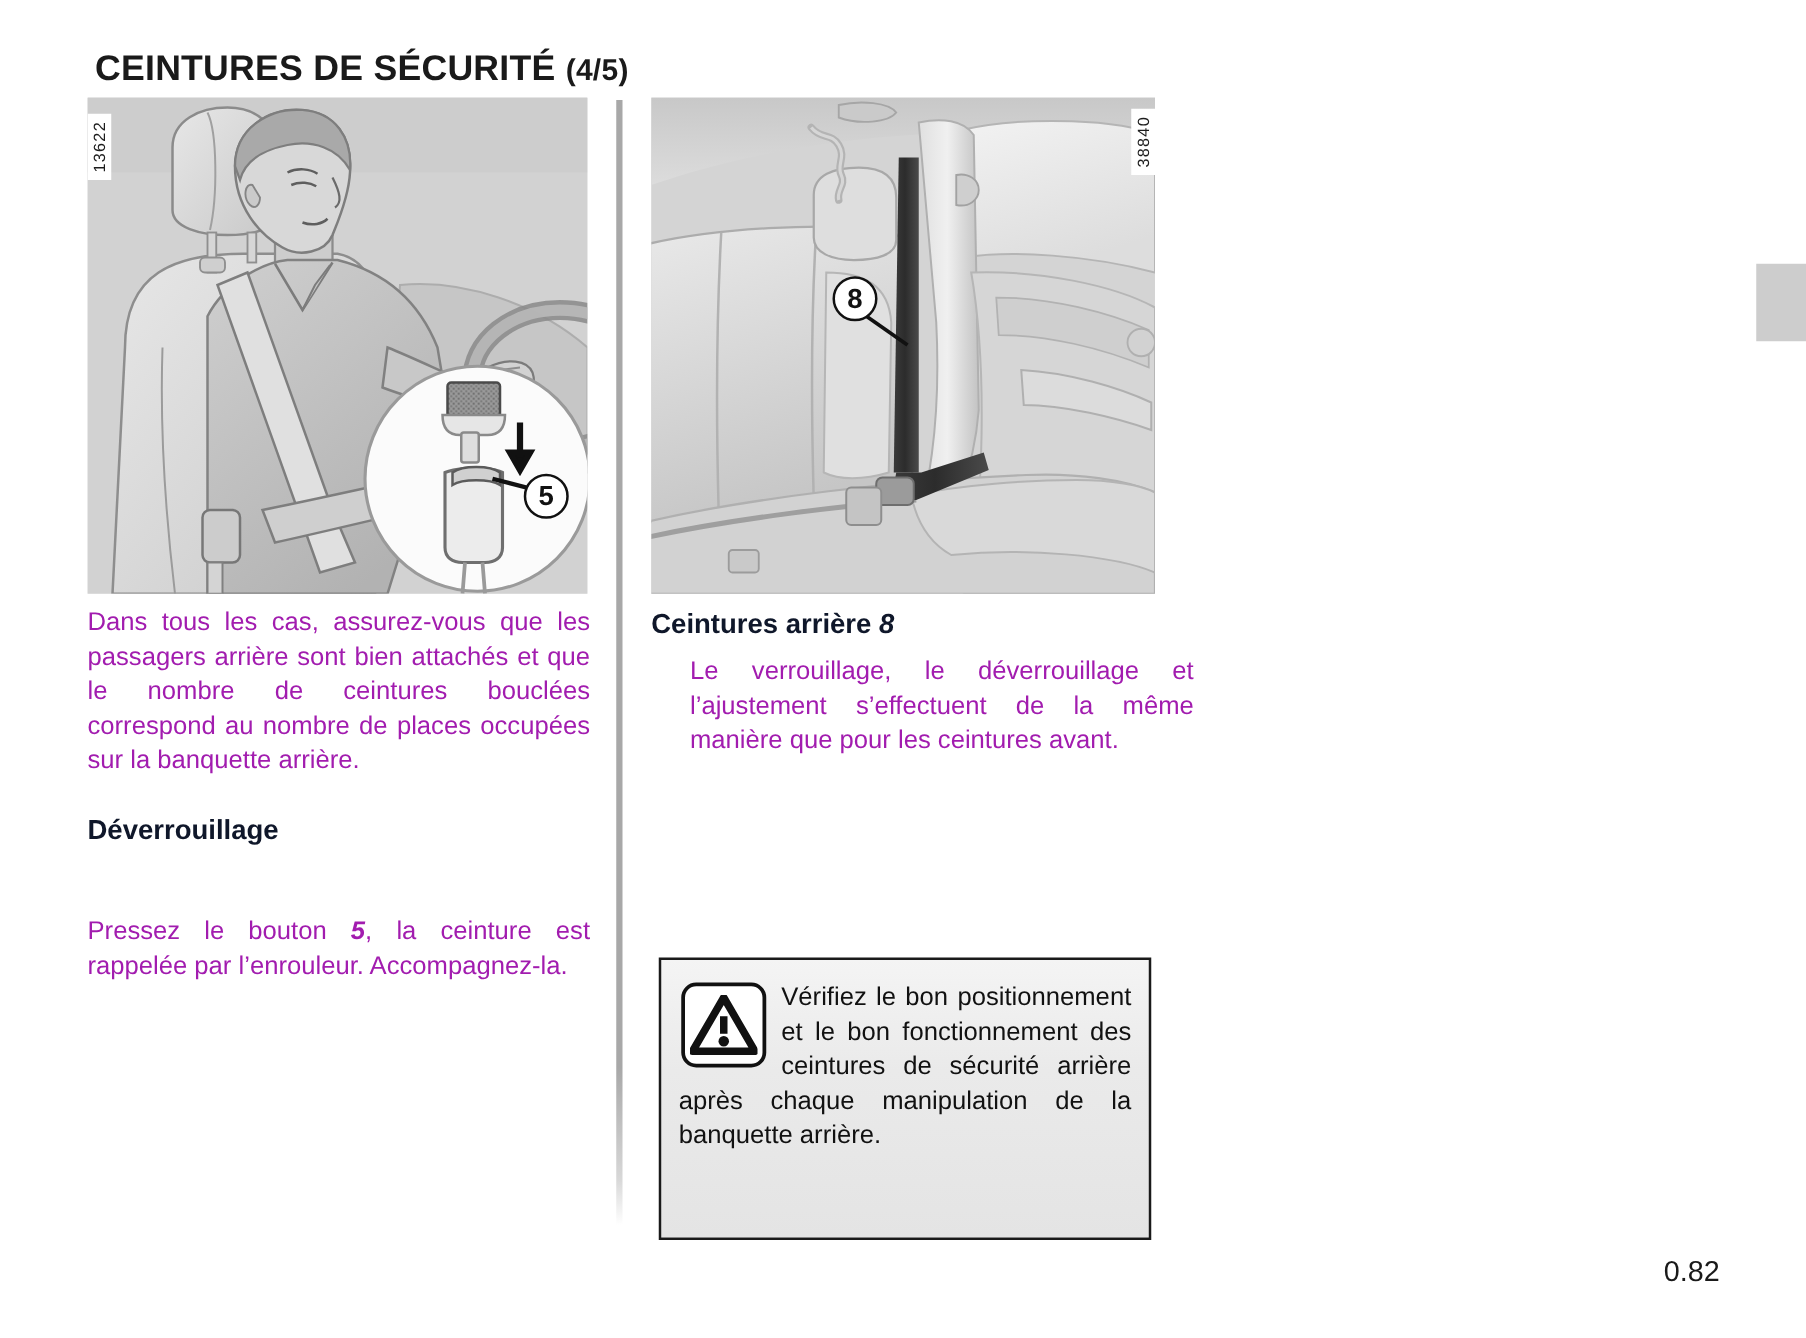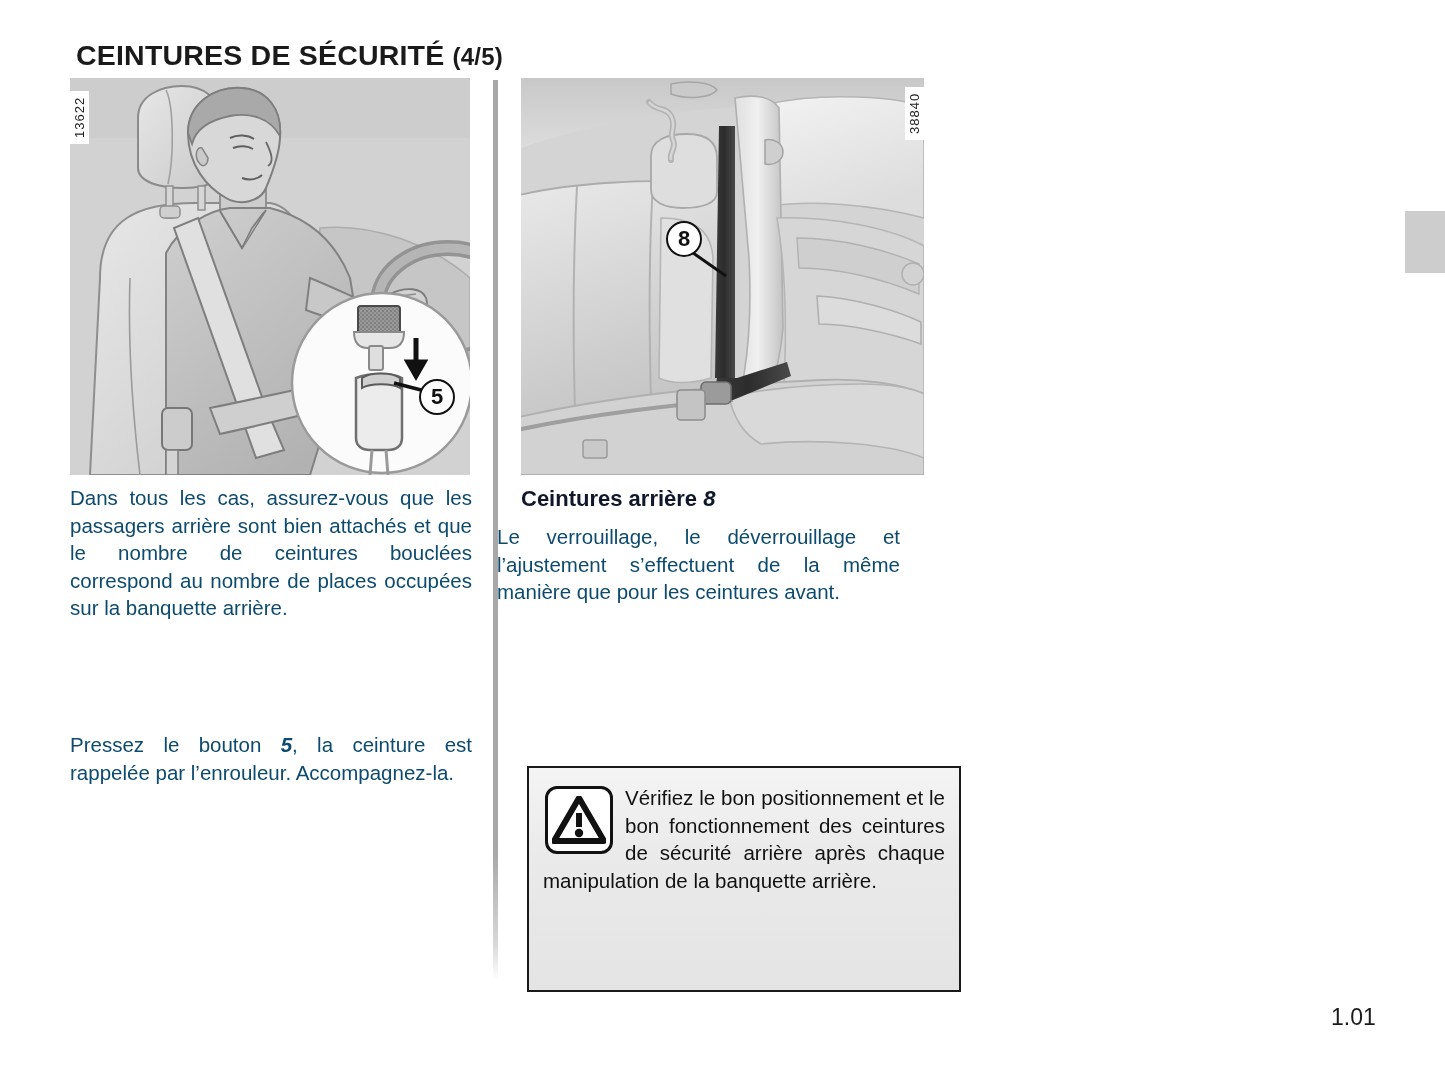--- a/index.html
+++ b/index.html
@@ -98,45 +98,45 @@
     color: #111;
     z-index: 30;
     font-family: "Liberation Sans", sans-serif;
   }
 
   
   .body-text {
     font-size: 20.5px;
     line-height: 27.5px;
     text-align: justify;
-    color: #0c4a6e;
+    color: #a21caf;
     margin: 0;
   }
   .section-heading {
     font-size: 22px;
     font-weight: bold;
     color: #0f172a;
     margin: 0;
     line-height: 28px;
   }
   .section-heading .num { font-style: italic; }
   .ref { font-weight: bold; font-style: italic; }
 
   .left-para     { position: absolute; left: 70px;  top: 484px; width: 402px; }
   .left-h2       { position: absolute; left: 70px;  top: 650px; width: 402px; }
   .left-para2    { position: absolute; left: 70px;  top: 687px; width: 402px; margin-top: 44px; }
   .right-h2      { position: absolute; left: 521px; top: 485px; width: 403px; }
-  .right-para    { position: absolute; left: 497px; top: 523px; width: 403px; }
+  .right-para    { position: absolute; left: 552px; top: 523px; width: 403px; }
 
   
   .warning-box {
     position: absolute;
     left: 527px;
     top: 766px;
-    width: 434px;
+    width: 394px;
     height: 226px;
     border: 2px solid #1a1a1a;
     background: linear-gradient(to bottom, #f4f4f4 0%, #eaeaea 40%, #e4e4e4 100%);
     padding: 16px 14px 10px 14px;
   }
   .warn-icon {
     float: left;
     width: 68px;
     height: 68px;
     border: 3px solid #111;
@@ -356,33 +356,34 @@
         <line x1="165" y1="170" x2="205" y2="198" stroke="#111" stroke-width="3"></line>
       </svg>
 
       <div class="fig-id fig-id-right">38840</div>
       <div class="callout" style="left:145px; top:143px;">8</div>
     </div>
   </div>
 
   <p class="body-text left-para">Dans tous les cas, assurez-vous que les passagers arrière sont bien attachés et que le nombre de ceintures bouclées correspond au nombre de places occupées sur la banquette arrière.</p>
 
+  <h2 class="section-heading left-h2">Déverrouillage</h2>
 
   <p class="body-text left-para2"><span>Pressez le bouton </span><span class="ref">5</span><span>, la ceinture est rappelée par l’enrouleur. Accompagnez-la.</span></p>
 
   <h2 class="section-heading right-h2"><span>Ceintures arrière </span><span class="num">8</span></h2>
 
   <p class="body-text right-para">Le verrouillage, le déverrouillage et l’ajustement s’effectuent de la même manière que pour les ceintures avant.</p>
 
   <div class="warning-box">
     <div class="warn-icon">
       <svg width="54" height="48" viewBox="0 0 54 48">
         <path d="M27 2 L52 45 L2 45 Z" fill="none" stroke="#111" stroke-width="6" stroke-linejoin="round"></path>
         <rect x="24" y="17" width="6" height="14" fill="#111"></rect>
         <circle cx="27" cy="37" r="4.2" fill="#111"></circle>
       </svg>
     </div>
     <p class="warning-text">Vérifiez le bon positionnement et le bon fonctionnement des ceintures de sécurité arrière après chaque manipulation de la banquette arrière.</p>
   </div>
 
-  <div class="page-number">1.01</div>
+  <div class="page-number">0.82</div>
 
 </div>
 
 </body></html>

